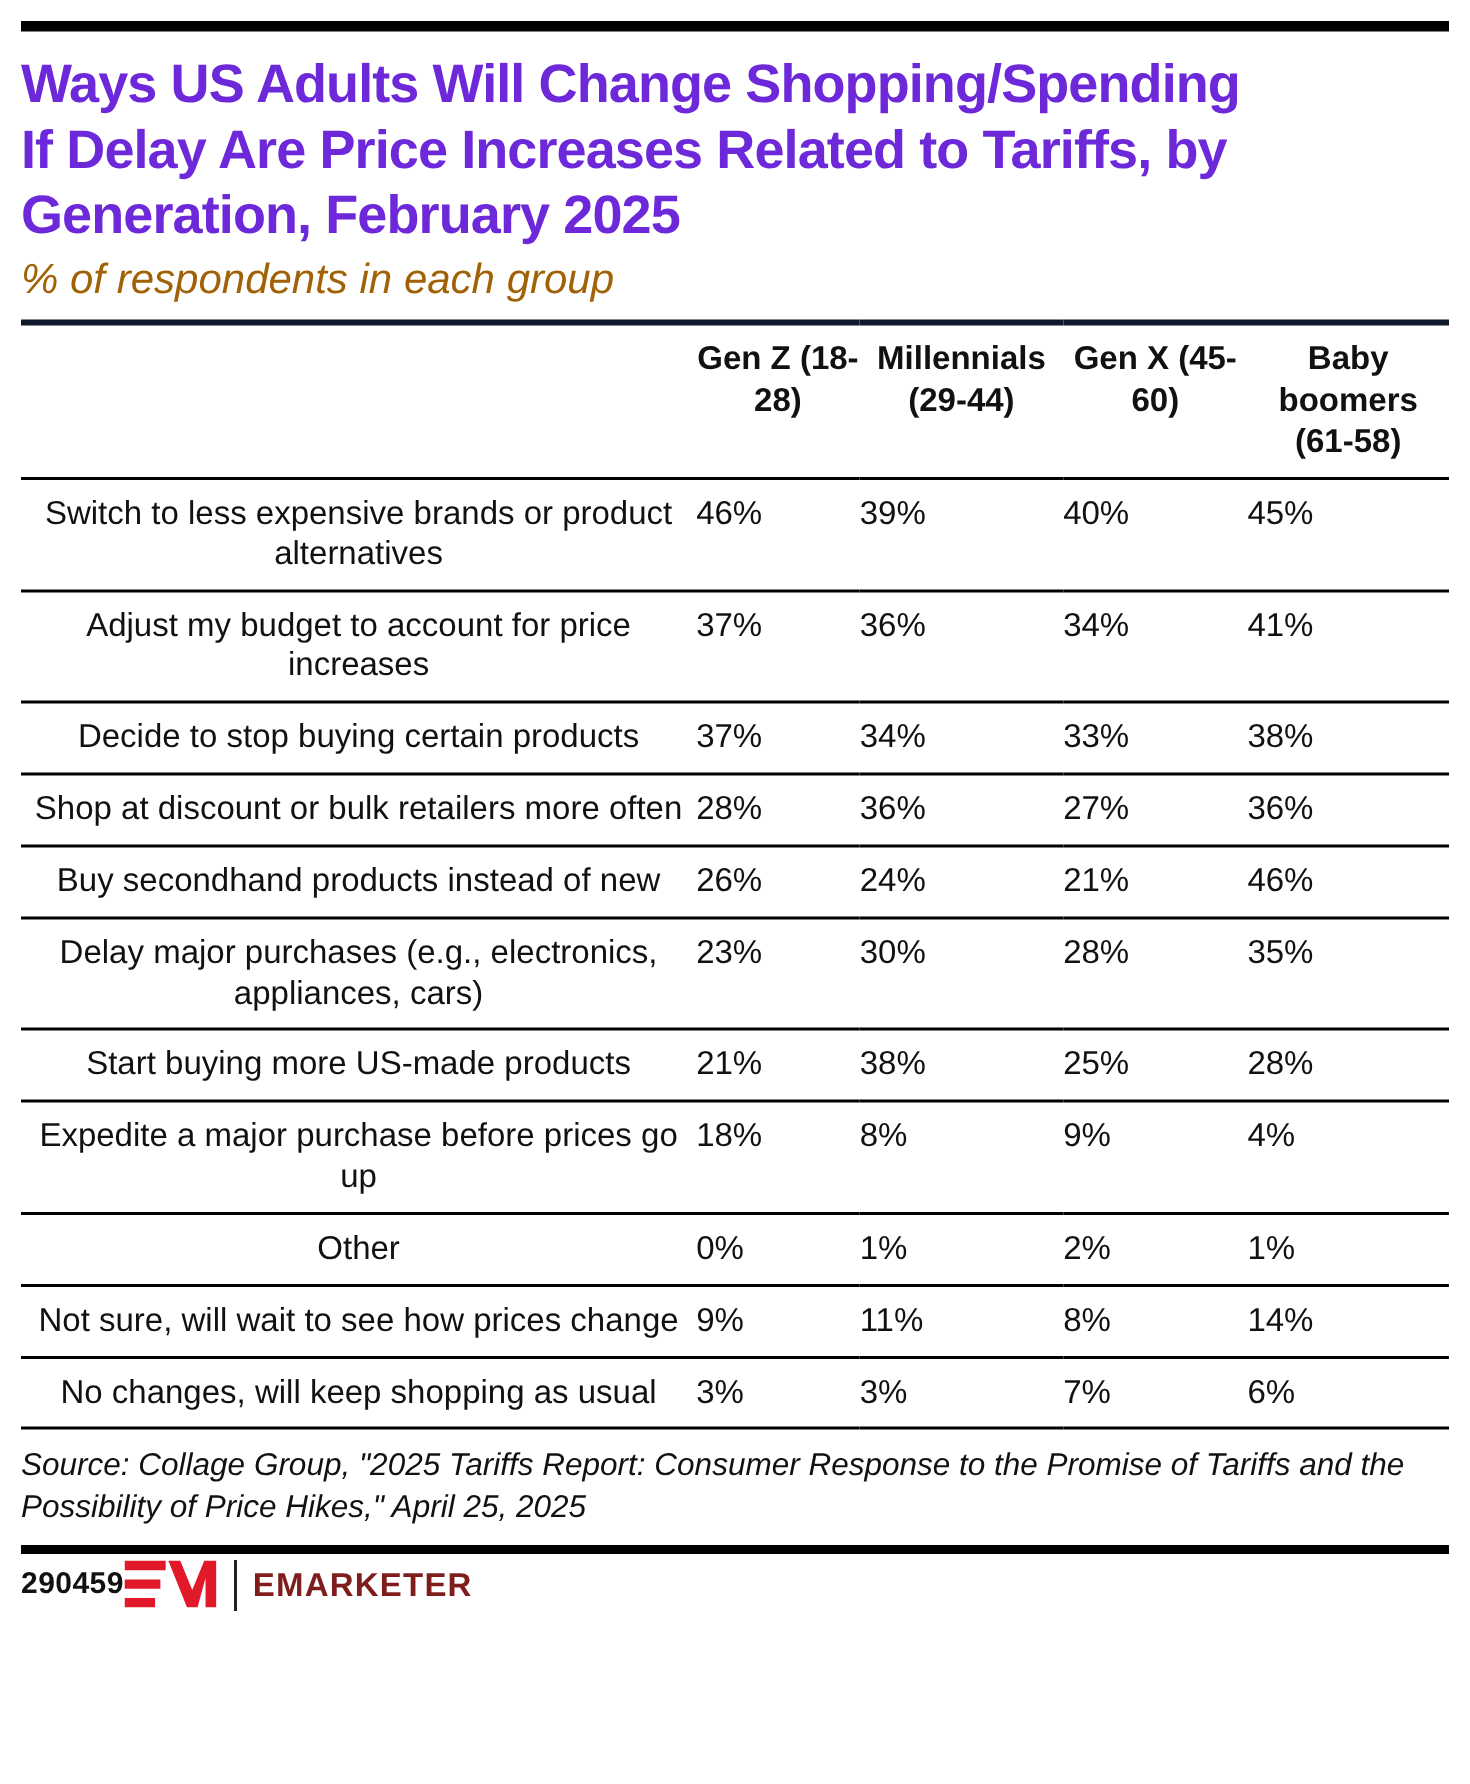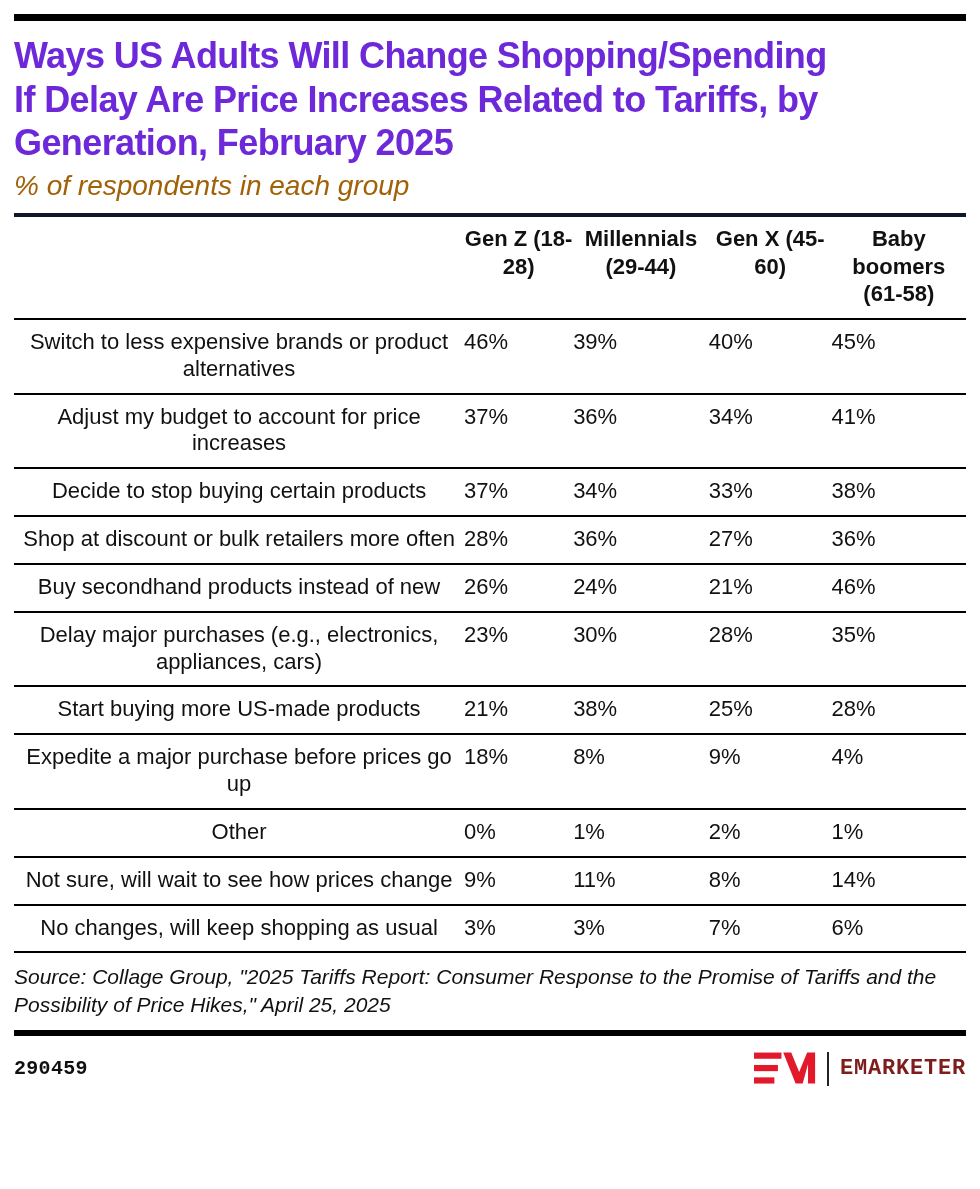--- a/index.html
+++ b/index.html
@@ -58,24 +58,22 @@
     font-size: 21px;
     line-height: 1.3;
     margin: 10px 0 12px 0;
     max-width: 945px;
   }
 
   .bottom-rule { height: 6px; background: #000000; }
 
   .footer {
     display: flex;
-    justify-content: space-between;
     align-items: center;
-    padding: 16px 0 16px 0;
-    font-family: Liberation Mono, monospace;
+    padding: 4px 0 16px 0;
   }
   .chart-id { font-weight: bold; font-size: 20px; letter-spacing: 0.3px; }
 
   .logo { display: flex; align-items: center; gap: 11px; }
   .logo-divider { width: 2px; height: 34px; background: #222222; }
   .logo-wordmark {
     font-weight: bold;
     font-size: 22px;
     letter-spacing: 0.8px;
     color: #7f1d1d;

